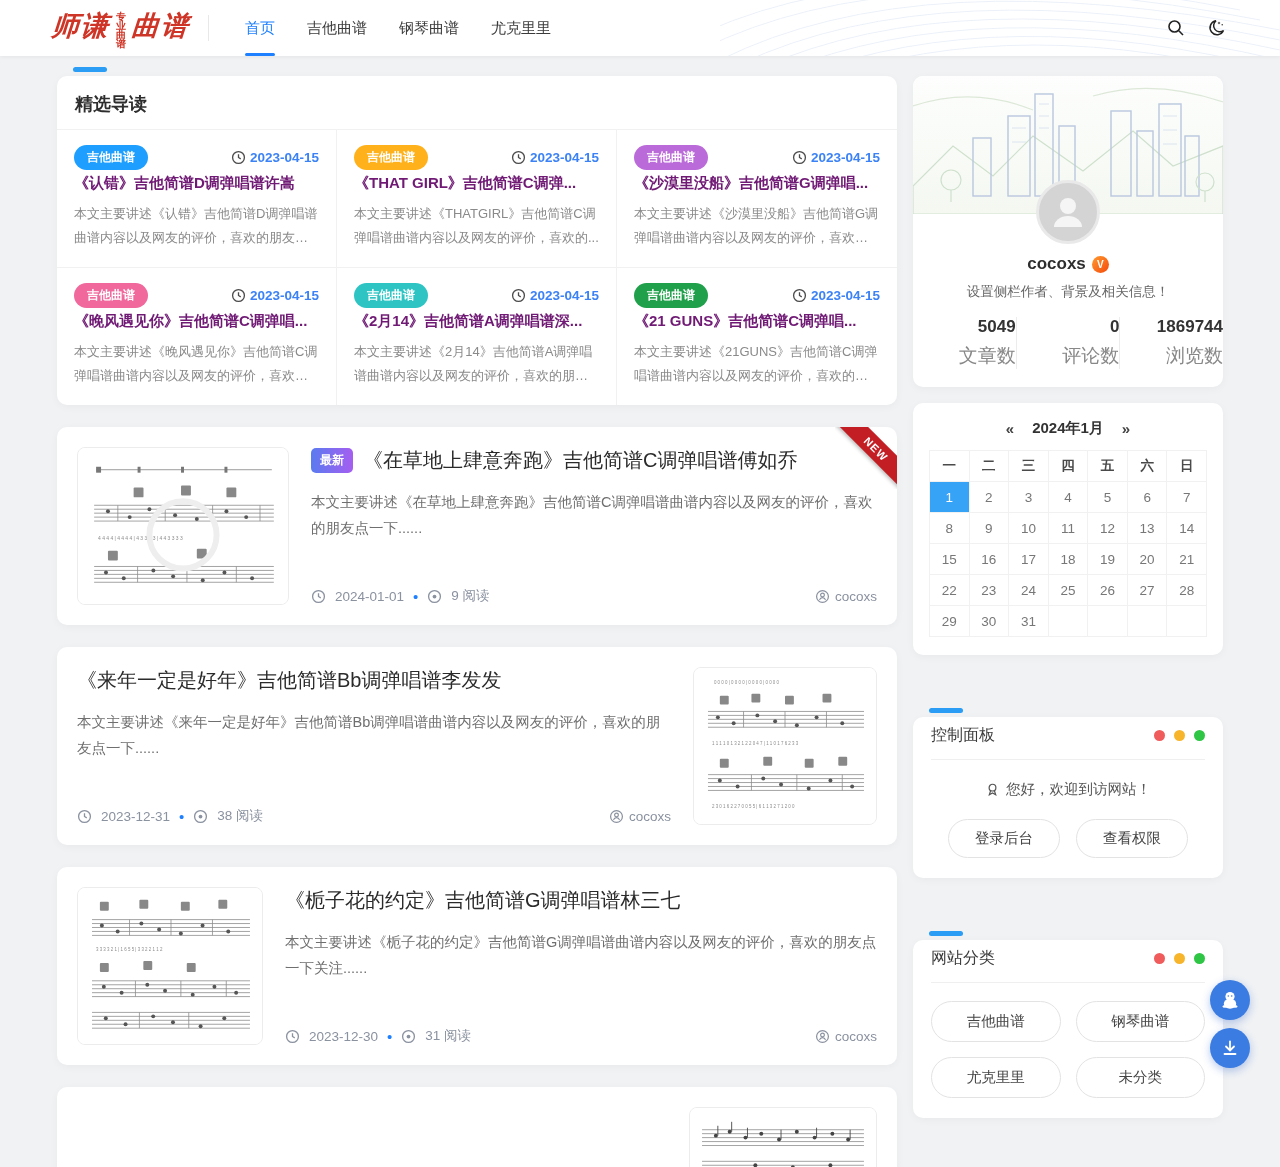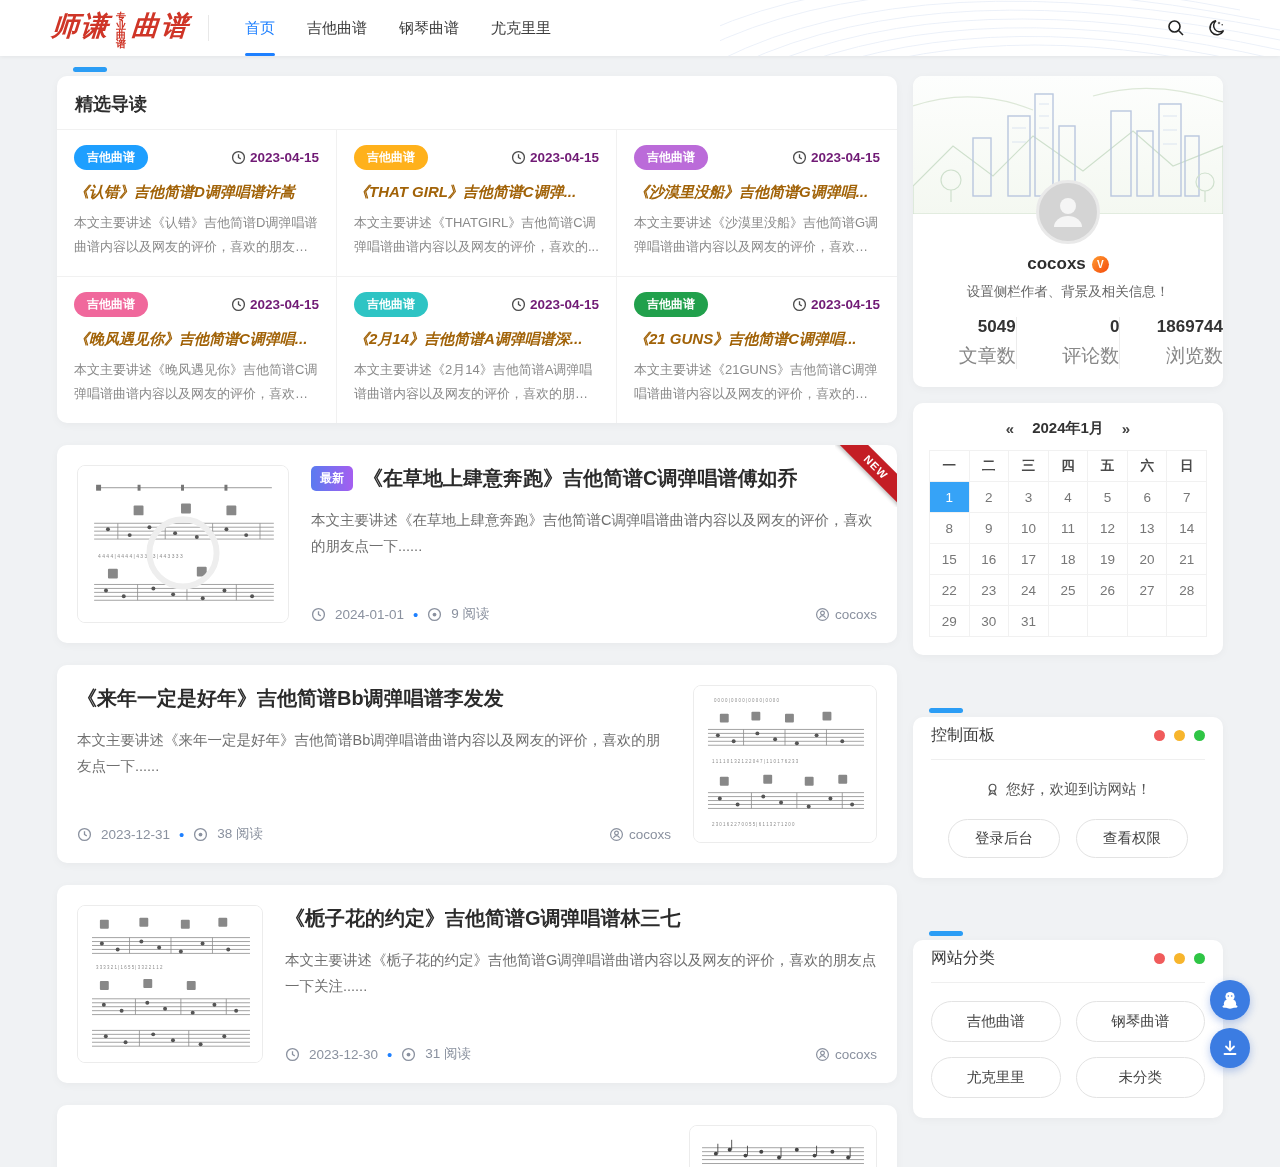--- a/index.html
+++ b/index.html
@@ -38,33 +38,33 @@
     background:#2b9df5; }
   
   .featured { padding-top:16px; }
   .featured-title { font-size:18px; font-weight:bold; color:#2d2d2d; padding:0 18px 13px; }
   .featured-grid { display:grid; grid-template-columns:1fr 1fr 1fr; border-top:1px solid #f1f1f1; }
   .f-cell { padding:15px 17px 17px; cursor:pointer; }
   .f-cell:nth-child(1),.f-cell:nth-child(2),.f-cell:nth-child(4),.f-cell:nth-child(5){ border-right:1px solid #f1f1f1; }
   .f-cell:nth-child(-n+3){ border-bottom:1px solid #f1f1f1; }
   .f-top { display:flex; align-items:center; justify-content:space-between; }
   .tag { color:#fff; font-size:12px; padding:4px 13px; border-radius:999px; font-weight:bold; }
-  .f-date { display:flex; align-items:center; gap:4px; font-size:13.5px; font-weight:bold; color:#701a75; }
-  .f-title { font-size:15px; font-weight:bold; color:#a16207; margin:13px 0 9px;
-    white-space:nowrap; overflow:hidden; text-overflow:ellipsis;font-style:italic; }
+  .f-date { display:flex; align-items:center; gap:4px; font-size:13.5px; font-weight:bold; color:#3b82f6; }
+  .f-title { font-size:15px; font-weight:bold; color:#701a75; margin:4px 0 9px;
+    white-space:nowrap; overflow:hidden; text-overflow:ellipsis; }
   .f-excerpt { font-size:13px; color:#8a8a8a; line-height:1.85; display:-webkit-box;
     -webkit-line-clamp:2; -webkit-box-orient:vertical; overflow:hidden; }
   
   .article { padding:20px; display:flex; gap:22px; }
   .thumb { flex-shrink:0; border:1px solid #ececec; border-radius:8px; background:#fff; overflow:hidden; }
   .a-content { flex:1; min-width:0; display:flex; flex-direction:column;justify-content:center; }
   .a-title-row { display:flex; align-items:center; gap:10px; }
   .badge-new { flex-shrink:0; font-size:12px; color:#fff; font-weight:bold; padding:4px 9px; border-radius:5px;
     background:linear-gradient(90deg,#5a7bf0,#a55ef0); }
-  .a-title { font-size:20px; font-weight:bold; color:#2b2b2b; white-space:nowrap; overflow:hidden;
+  .a-title { font-size:20px; font-weight:normal; color:#2b2b2b; white-space:nowrap; overflow:hidden;
     text-overflow:ellipsis; cursor:pointer; }
   .a-excerpt { margin-top:15px; font-size:14.5px; color:#6f6f6f; line-height:1.8; display:-webkit-box;
     -webkit-line-clamp:2; -webkit-box-orient:vertical; overflow:hidden; }
   .a-meta { margin-top:auto; padding-top:14px; display:flex; align-items:center; gap:9px;
     font-size:13.5px; color:#8a919f; }
   .a-meta .sep-dot { color:#1e80ff; font-size:15px; }
   .a-meta .right { margin-left:auto; display:flex; align-items:center; gap:5px; }
   .micon { width:15px; height:15px; }
   .ribbon-box { position:absolute; top:0; right:0; width:62px; height:62px; overflow:hidden;
     border-top-right-radius:10px; }

